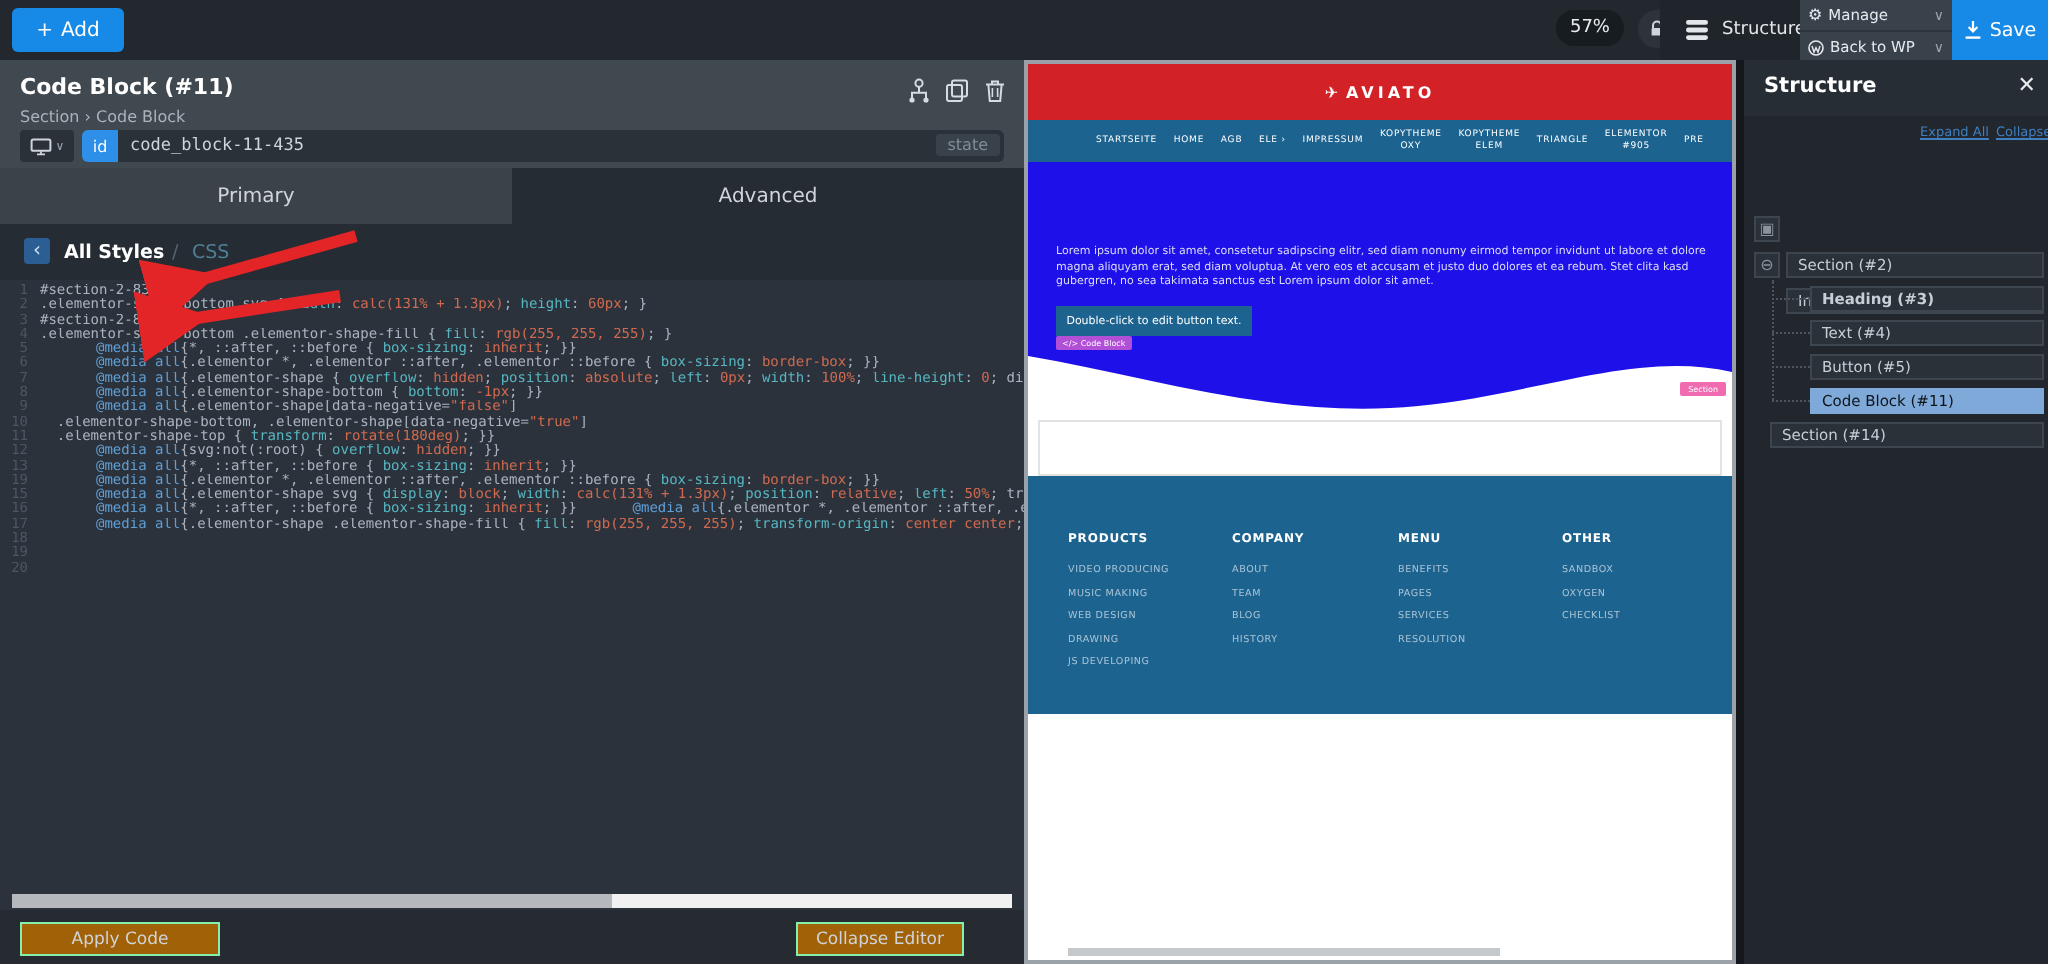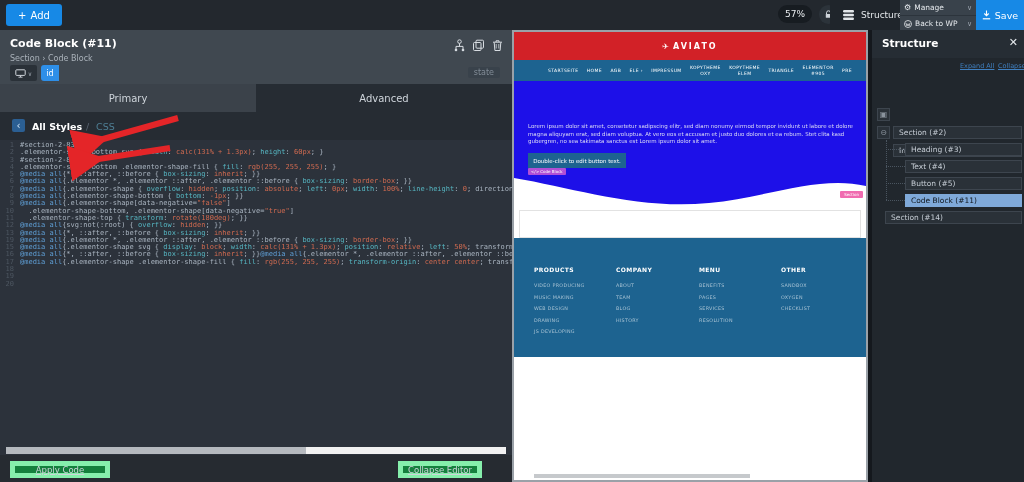--- a/index.html
+++ b/index.html
@@ -53,26 +53,26 @@
     font-size:10px; display:flex; align-items:center; justify-content:center; cursor:pointer; }
   #allstyles-label { left:32px; top:9px; color:#fff; font-weight:bold; font-size:9.5px; }
   #subnav-sep { left:86px; top:9px; color:#596470; font-size:9.5px; }
   #css-label { left:96px; top:9px; color:#4f7f95; font-size:9.5px; }
 
   
   #code-area { left:0; top:110px; width:512px; height:307px; background:#2c323b; overflow:hidden;
     font-family:"DejaVu Sans Mono", monospace; font-size:7px; line-height:7.3px; padding-top:2px; }
   .cline { white-space:pre; height:7.3px; overflow:hidden; color:#a9b4c0; }
   .ln { display:inline-block; width:14px; text-align:right; margin-right:6px; color:#4d5661; }
-  .kw { color:#5f9fd6; } .prop { color:#56b6c2; } .val { color:#cf6a50;margin-top:32px; } .str { color:#cf6a50; }
+  .kw { color:#5f9fd6;margin-left:28px; } .prop { color:#56b6c2; } .val { color:#cf6a50;margin-top:32px; } .str { color:#cf6a50; }
   #hscroll-track { left:6px; top:417px; width:500px; height:7px; background:#f1f1f1; }
   #hscroll-thumb { left:0; top:0; width:300px; height:7px; background:#b5b9be; position:absolute; cursor:pointer; }
   #lp-footer { left:0; top:425px; width:512px; height:27px; background:#262b31; }
-  .lp-btn { position:absolute; top:6px; height:17px; border:5px solid #86efac; background:#15803d; color:#ced4da;
-    font-size:8.5px; display:flex; align-items:center; justify-content:center; cursor:pointer;text-decoration:underline; }
+  .lp-btn { position:absolute; top:6px; height:17px; border:1px solid #86efac; background:#a16207; color:#ced4da;
+    font-size:8.5px; display:flex; align-items:center; justify-content:center; cursor:pointer; }
   #apply-btn { left:10px; width:100px; }
   #collapse-btn { left:398px; width:84px; }
   #arrows-overlay { left:0; top:30px; width:512px; height:200px; pointer-events:none; z-index:50; }
 
   
   #preview { left:512px; top:30px; width:356px; height:452px; background:#fff; border:2px solid #9aa1a8; overflow:hidden; }
   #pv-header { position:absolute; left:0; top:0; width:352px; height:28px; background:#d22127;
     display:flex; align-items:center; justify-content:center; gap:4px; color:#fff; }
   #pv-logo { font-size:8px; font-weight:bold; letter-spacing:2px; }
   #pv-nav { position:absolute; left:0; top:28px; width:352px; height:21px; background:#1d6390;
@@ -186,20 +186,21 @@
       </svg>
       <div id="lp-controls" class="abs">
         <div id="device-box" class="abs">
           <svg width="11" height="9" viewBox="0 0 11 9">
             <rect x="0.8" y="0.8" width="9.4" height="5.6" rx="0.8" fill="none" stroke="#cfd5db" stroke-width="1"></rect>
             <path d="M3.5 8.2h4M5.5 6.6v1.4" stroke="#cfd5db" stroke-width="0.9"></path>
           </svg>
           <span style="font-size:6px;color:#9aa3ad;">∨</span>
         </div>
         <div id="id-chip" class="abs">id</div>
+        <div id="id-field" class="abs">code_block-11-435</div>
         <div id="state-chip" class="abs">state</div>
       </div>
     </div>
 
     <div id="tabs" class="abs">
       <div id="tab-primary" class="tab">Primary</div>
       <div id="tab-advanced" class="tab">Advanced</div>
     </div>
 
     <div id="subnav" class="abs">
@@ -319,21 +320,21 @@
     </div>
     <div id="sp-links" class="abs">
       <span class="sp-link" style="left:88px;top:2px;">Expand All</span>
       <span class="sp-link" style="left:126px;top:2px;">Collapse All</span>
     </div>
     <div id="tree" class="abs">
         <div class="tree-icon-box" style="left: 5px; top: 34px;">▣</div>
         <div class="tree-row" style="top: 34px; left: 21px; margin-top: 36px;">Inner Content</div>
         <div class="tree-icon-box" style="left: 5px; top: 52px;">⊖</div>
         <div class="tree-row" style="top: 52px; left: 21px;">Section (#2)</div>
-        <div class="tree-row" style="top: 69px; left: 33px;">Heading (#3)</div>
+        <div class="tree-row" style="top: 69px; left: 33px; font-weight: bold;">Heading (#3)</div>
         <div class="tree-row" style="top: 86px; left: 33px;">Text (#4)</div>
         <div class="tree-row" style="top: 103px; left: 33px;">Button (#5)</div>
         <div class="tree-row selected" style="top: 120px; left: 33px;">Code Block (#11)</div>
         <div class="tree-row" style="top: 137px; left: 13px;">Section (#14)</div>
         <div class="dotted-v" style="left: 14px; top: 66px; height: 60px;"></div>
         <div class="dotted-h" style="left: 14px; top: 75px; width: 19px;"></div>
         <div class="dotted-h" style="left: 14px; top: 92px; width: 19px;"></div>
         <div class="dotted-h" style="left: 14px; top: 109px; width: 19px;"></div>
         <div class="dotted-h" style="left: 14px; top: 126px; width: 19px;"></div>
       </div>

